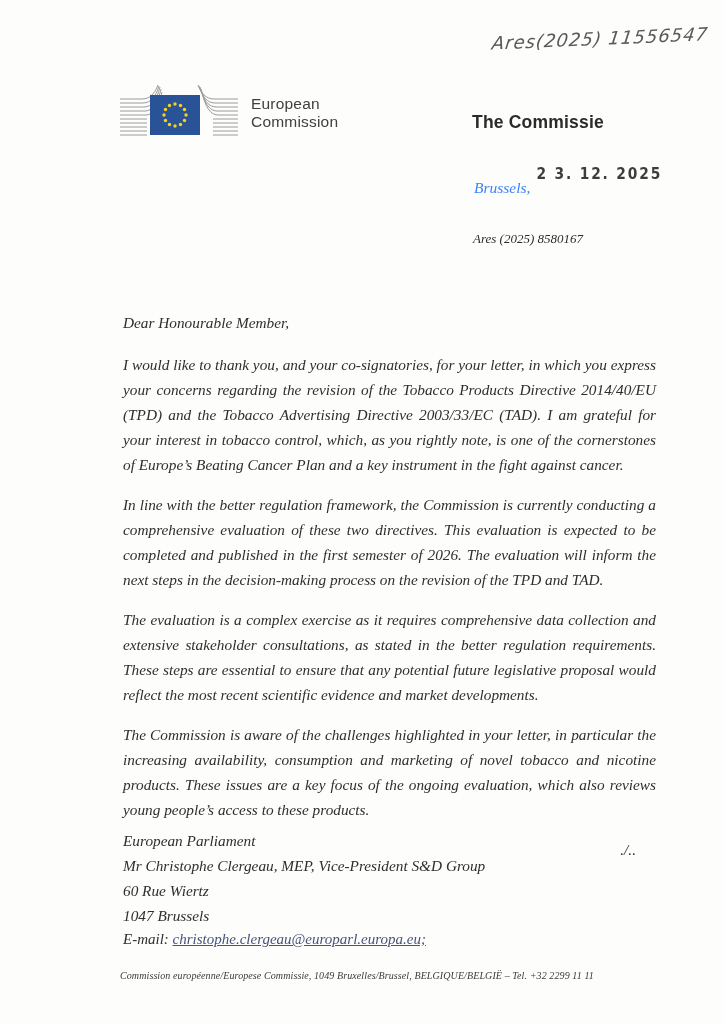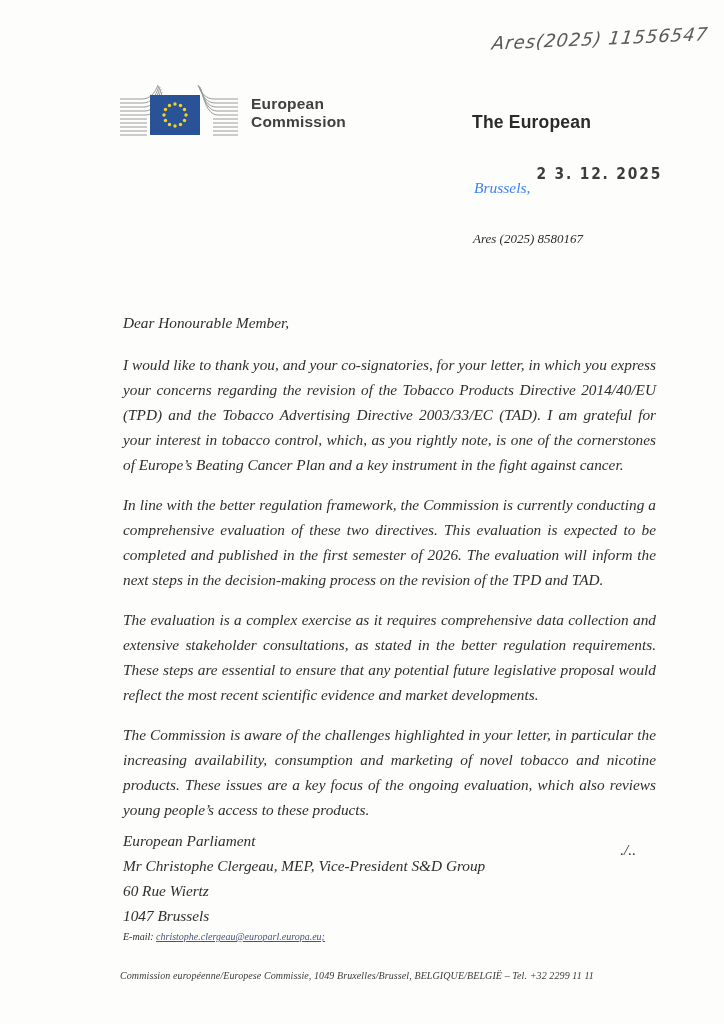--- a/index.html
+++ b/index.html
@@ -39,21 +39,20 @@
     align-items: center;
   }
   .logo-graphic { display: block; }
   .logo-text {
     margin-left: 13px;
     font-family: "Liberation Sans", sans-serif;
     font-size: 15.5px;
     line-height: 18px;
     color: #404040;
     letter-spacing: 0.2px;
-    font-weight: bold;
   }
 
   .president {
     position: absolute;
     left: 472px;
     top: 112px;
     font-family: "Liberation Sans", sans-serif;
     font-weight: bold;
     font-size: 17.5px;
     color: #2b2b2b;
@@ -122,21 +121,21 @@
     font-size: 15.3px;
     line-height: 25px;
     color: #2e2e2e;
   }
 
   .email-line {
     position: absolute;
     left: 123px;
     top: 931px;
     font-style: italic;
-    font-size: 10px;
+    font-size: 15px;
     color: #2e2e2e;
   }
   .email-line a {
     color: #46537a;
     text-decoration: underline;
     cursor: pointer;
   }
 
   .footer-line {
     position: absolute;
@@ -198,21 +197,21 @@
         <circle cx="45.5" cy="25.5" r="1.7"></circle>
         <circle cx="49.5" cy="21.5" r="1.7"></circle>
       </g>
     </svg>
     <div class="logo-text">
       <div>European</div>
       <div>Commission</div>
     </div>
   </div>
 
-  <div class="president">The European</div>
+  <div class="president">The Commissie</div>
 
   <div class="date-stamp">2 3. 12. 2025</div>
   <div class="brussels">Brussels,</div>
   <div class="ares-ref">Ares (2025) 8580167</div>
 
   <div class="letter-body">
     <p class="salutation">Dear Honourable Member,</p>
     <p class="para">I would like to thank you, and your co-signatories, for your letter, in which you express your concerns regarding the revision of the Tobacco Products Directive 2014/40/EU (TPD) and the Tobacco Advertising Directive 2003/33/EC (TAD). I am grateful for your interest in tobacco control, which, as you rightly note, is one of the cornerstones of Europe’s Beating Cancer Plan and a key instrument in the fight against cancer.</p>
     <p class="para">In line with the better regulation framework, the Commission is currently conducting a comprehensive evaluation of these two directives. This evaluation is expected to be completed and published in the first semester of 2026. The evaluation will inform the next steps in the decision-making process on the revision of the TPD and TAD.</p>
     <p class="para">The evaluation is a complex exercise as it requires comprehensive data collection and extensive stakeholder consultations, as stated in the better regulation requirements. These steps are essential to ensure that any potential future legislative proposal would reflect the most recent scientific evidence and market developments.</p>

